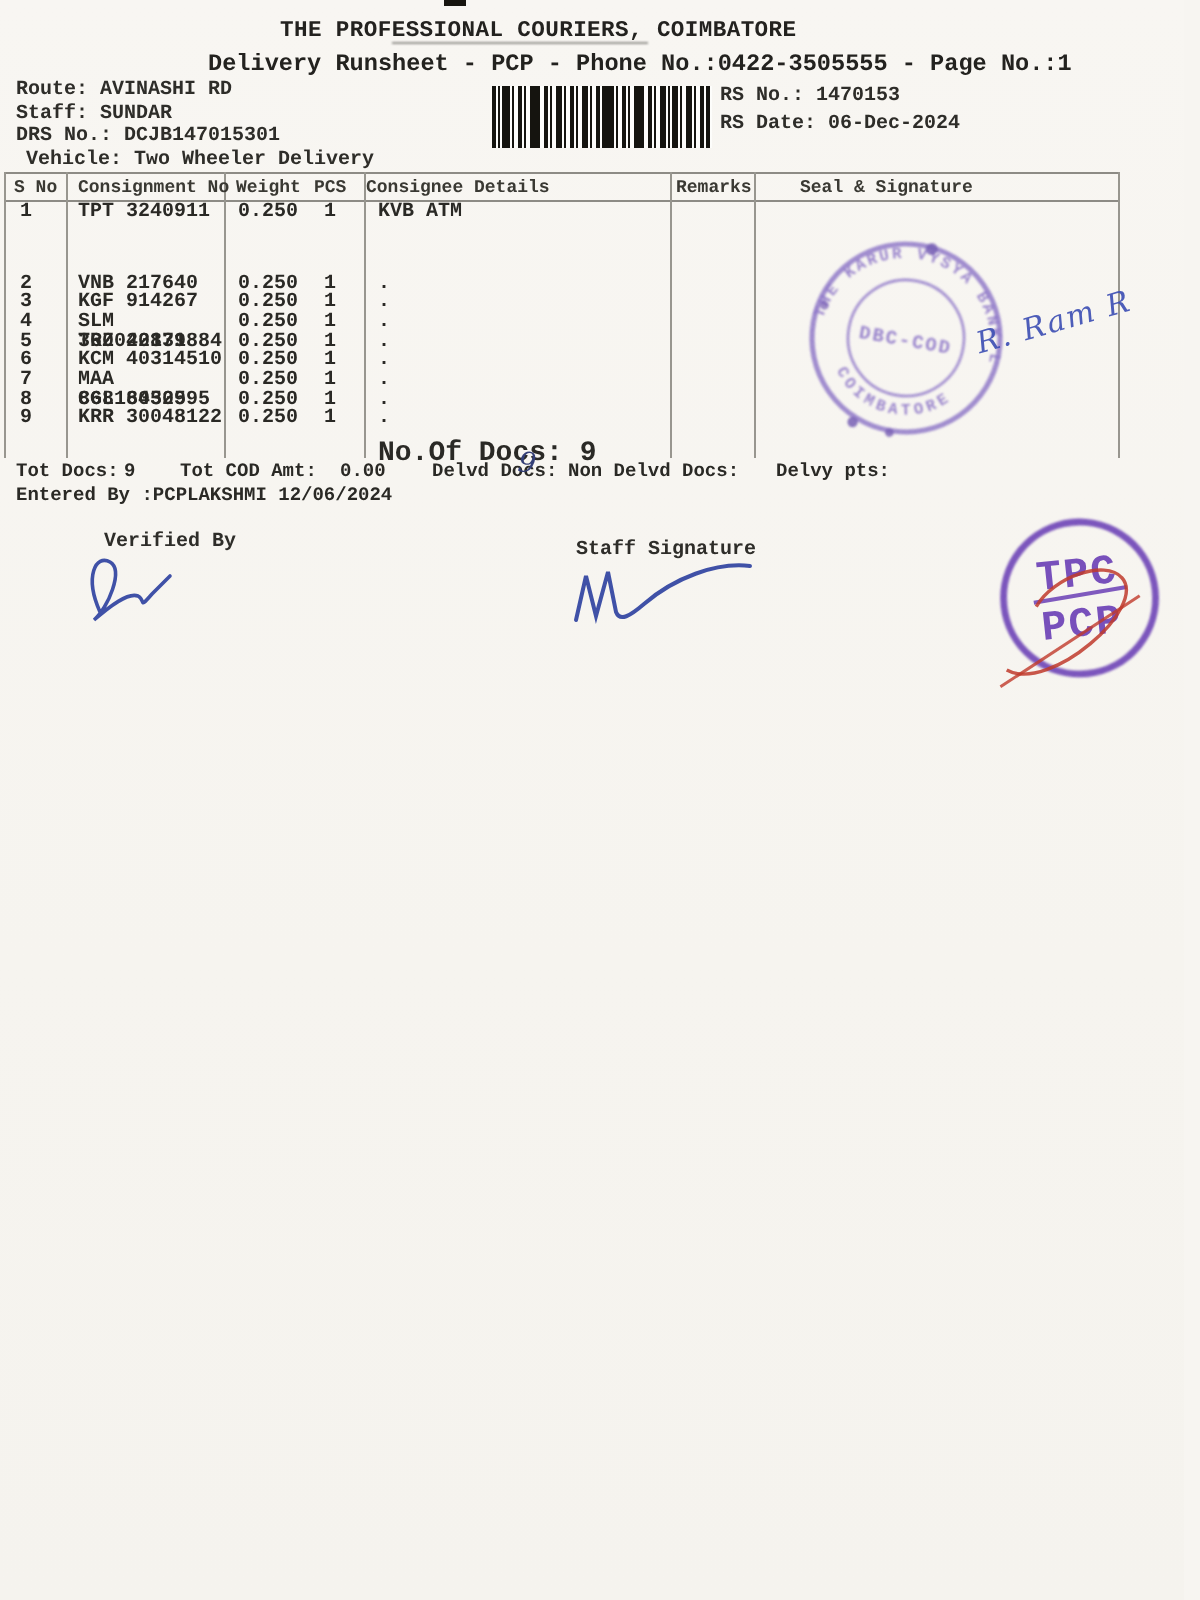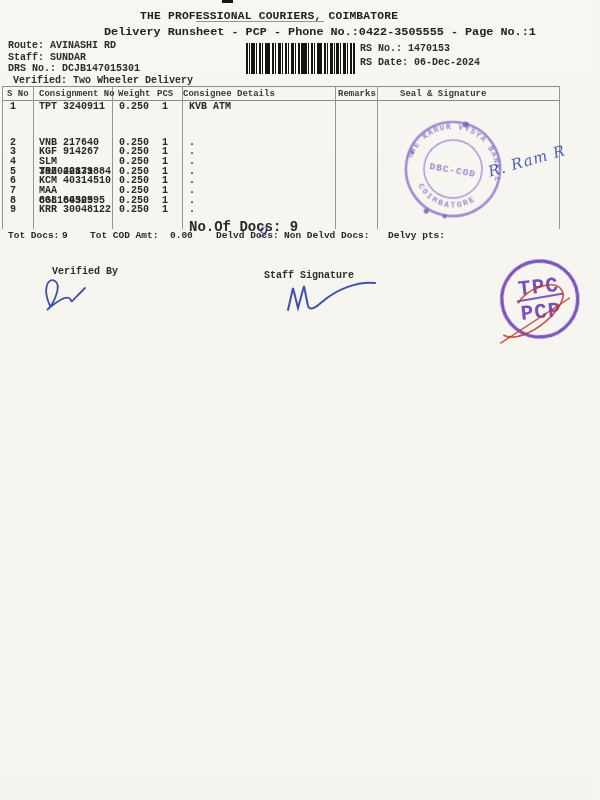--- a/index.html
+++ b/index.html
@@ -52,21 +52,21 @@
   <div class="abs meta b lbl-val" style="left:8px; top:40px;">
     <span>Route:</span><span class="v">AVINASHI RD</span>
   </div>
   <div class="abs meta b lbl-val" style="left:8px; top:51.5px;">
     <span>Staff:</span><span class="v">SUNDAR</span>
   </div>
   <div class="abs meta b lbl-val" style="left:8px; top:63px;">
     <span>DRS No.:</span><span class="v">DCJB147015301</span>
   </div>
   <div class="abs meta b lbl-val" style="left:13px; top:74.5px;">
-    <span>Verified:</span><span class="v">Two Wheeler Delivery</span>
+    <span>Vehicle:</span><span class="v">Two Wheeler Delivery</span>
   </div>
 
   <div class="barcode"></div>
   <div class="abs meta b lbl-val" style="left:360px; top:43px;">
     <span>RS No.:</span><span class="v">1470153</span>
   </div>
   <div class="abs meta b lbl-val" style="left:360px; top:56.5px;">
     <span>RS Date:</span><span class="v">06-Dec-2024</span>
   </div>
 
@@ -158,23 +158,24 @@
 
   <div class="abs totline" style="left:8px;   top:230px;">Tot Docs:</div>
   <div class="abs totline" style="left:62px;  top:230px;">9</div>
   <div class="abs totline" style="left:90px;  top:230px;">Tot COD Amt:</div>
   <div class="abs totline" style="left:170px; top:230px;">0.00</div>
   <div class="abs totline" style="left:216px; top:230px;">Delvd Docs:</div>
   <div class="hand-nine">9</div>
   <div class="abs totline" style="left:284px; top:230px;">Non Delvd Docs:</div>
   <div class="abs totline" style="left:388px; top:230px;">Delvy pts:</div>
 
+  <div class="abs totline" style="left:8px;   top:242px;">Entered By :PCPLAKSHMI 12/06/2024</div>
 
   <div class="abs meta b" style="left:20px; top:266px;margin-left:32px;">Verified By</div>
-  <div class="abs meta b" style="left:264px; top:270px;">Staff Signature</div>
+  <div class="abs meta b" style="left:288px; top:270px;">Staff Signature</div>
 
   <svg class="sig" style="left:38px; top:274px;" width="80" height="44" viewBox="0 0 80 44">
     <path d="M12,32 C4,14 10,3 17,7 C24,11 16,30 9,36 C17,29 26,22 31,24 C35,26 31,31 38,23 L47,14" fill="none" stroke="#2b3f9f" stroke-width="1.8" stroke-linecap="round" opacity=".9"></path>
   </svg>
   <svg class="sig" style="left:280px; top:278px;" width="100" height="42" viewBox="0 0 100 42">
     <path d="M8,32 L13,10 L18,30 L24,8 L28,28 C30,33 35,30 42,24 C57,11 78,3 95,5" fill="none" stroke="#2b3f9f" stroke-width="2" stroke-linecap="round" opacity=".9"></path>
   </svg>
 
   <svg class="stamp-kvb" viewBox="0 0 106 106">
     <defs>

